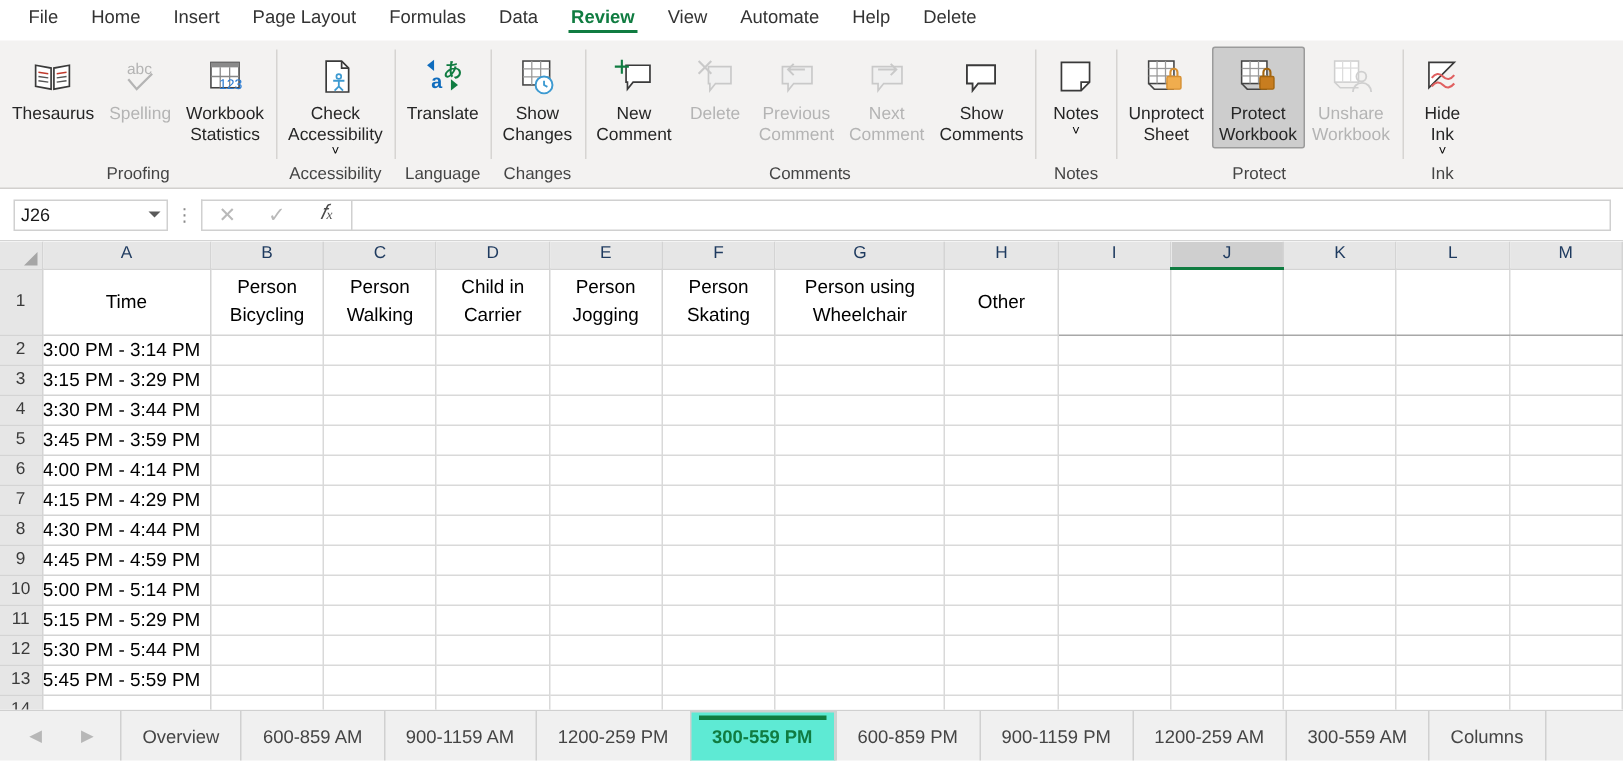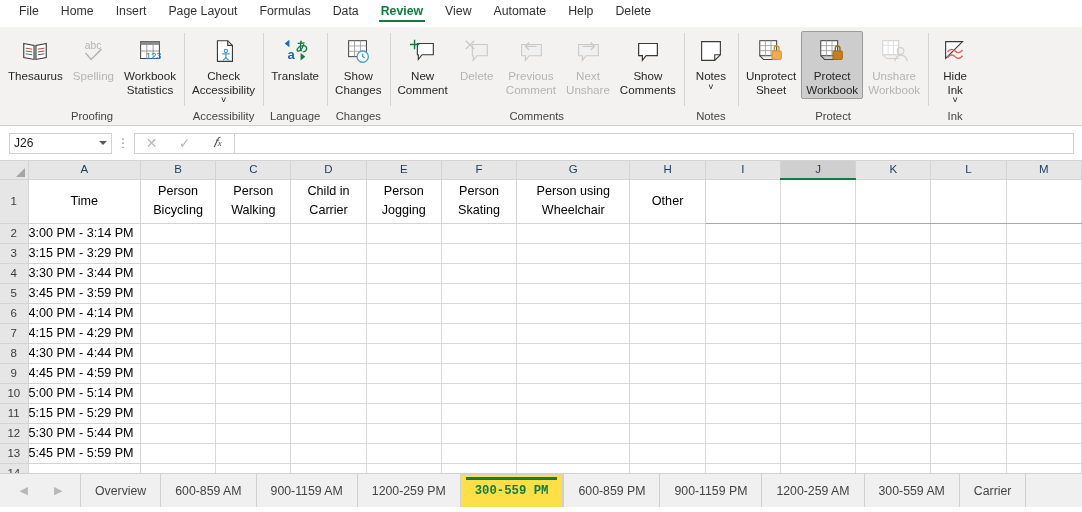--- a/index.html
+++ b/index.html
@@ -273,27 +273,26 @@
     padding: 0 14px;
     font-size: 12.3px;
     color: #444444;
     position: relative;
     cursor: default;
     border-left: 1px solid #d0d0d0;
     background: transparent;
   }
   .stab.first { border-left: 1px solid #d0d0d0; }
   .stab.active {
-    background: #fde047;
+    background: #5eead4;
     color: #107c41;
     font-weight: bold;
     border-left: 1px solid #d0d0d0;
     border-right: 1px solid #d0d0d0;
     border-top: 1px solid #d0d0d0;
-    font-family: Liberation Mono, monospace;
   }
   .stab.active::after {
     content: "";
     position: absolute;
     left: 5px; right: 5px; top: 2px;
     height: 2.5px;
     background: #107c41;
   }
   .stab.endline { border-right: 1px solid #d0d0d0; }
 </style>
@@ -444,21 +443,21 @@
 Comment</div>
         </div>
         <div class="bigbtn disabled">
           <div class="ico">
             <svg width="30" height="30" viewBox="0 0 32 32">
               <path d="M6 9 L27 9 L27 21 L14 21 L10 26 L10 21 L6 21 Z" fill="#f0f0f0" stroke="#c9c9c9" stroke-width="1.2"></path>
         <path d="M10 11 L23 11 M19 7 L23 11 L19 15" stroke="#c9c9c9" stroke-width="1.4" fill="none"></path>
             </svg>
           </div>
           <div class="cap">Next
-Unshare</div>
+Comment</div>
         </div>
         <div class="bigbtn">
           <div class="ico">
             <svg width="30" height="30" viewBox="0 0 32 32">
               <path d="M6 8 L26 8 L26 21 L14 21 L10 26 L10 21 L6 21 Z" fill="#fff" stroke="#3a3a3a" stroke-width="1.3"></path>
             </svg>
           </div>
           <div class="cap">Show
 Comments</div>
         </div>
@@ -857,16 +856,16 @@
       <div class="stab">
         <span>900-1159 PM</span>
       </div>
       <div class="stab">
         <span>1200-259 AM</span>
       </div>
       <div class="stab">
         <span>300-559 AM</span>
       </div>
       <div class="stab endline">
-        <span>Carrier</span>
+        <span>Columns</span>
       </div>
     </div>
 </div>
 
 </body></html>

